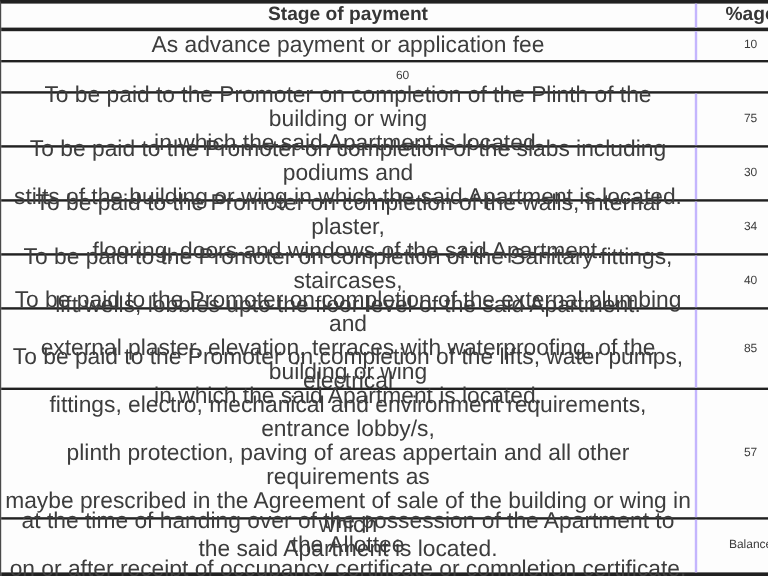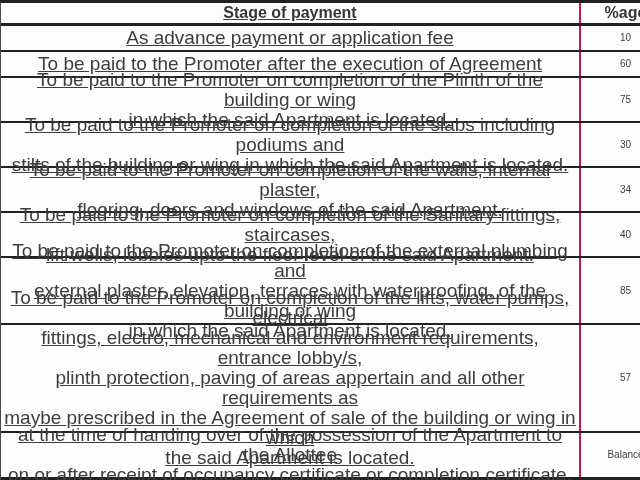--- a/index.html
+++ b/index.html
@@ -34,23 +34,22 @@
   .row.h47  { height: 47px; border-bottom: 3px solid #212121; }
   .cell {
     display: flex;
     align-items: center;
     justify-content: center;
     box-sizing: border-box;
     overflow: visible;
   }
   .stage-cell {
     width: 580px;
-    border-right: 2px solid #be185d;
+    border-right: 2px solid #c4b5fd;
     padding: 0 3px;
-    text-decoration: underline;
   }
   .pct-cell { flex: 1; }
   .txt {
     display: block;
     text-align: center;
     white-space: pre-line;
     font-size: 19px;
     line-height: 20px;
   }
   .pct-cell .txt { font-size: 10px; line-height: 18px; white-space: nowrap; }
@@ -78,23 +77,20 @@
     <div class="row h26">
       <div class="cell stage-cell">
         <span class="txt">As advance payment or application fee</span>
       </div>
       <div class="cell pct-cell">
         <span class="txt">10</span>
       </div>
     </div>
 
     <div class="row h26">
-      <div class="cell stage-cell">
-        <span class="txt">To be paid to the Promoter after the execution of Agreement</span>
-      </div>
       <div class="cell pct-cell">
         <span class="txt">60</span>
       </div>
     </div>
 
     <div class="row h45">
       <div class="cell stage-cell">
         <span class="txt">To be paid to the Promoter on completion of the Plinth of the building or wing
 in which the said Apartment is located.</span>
       </div>

